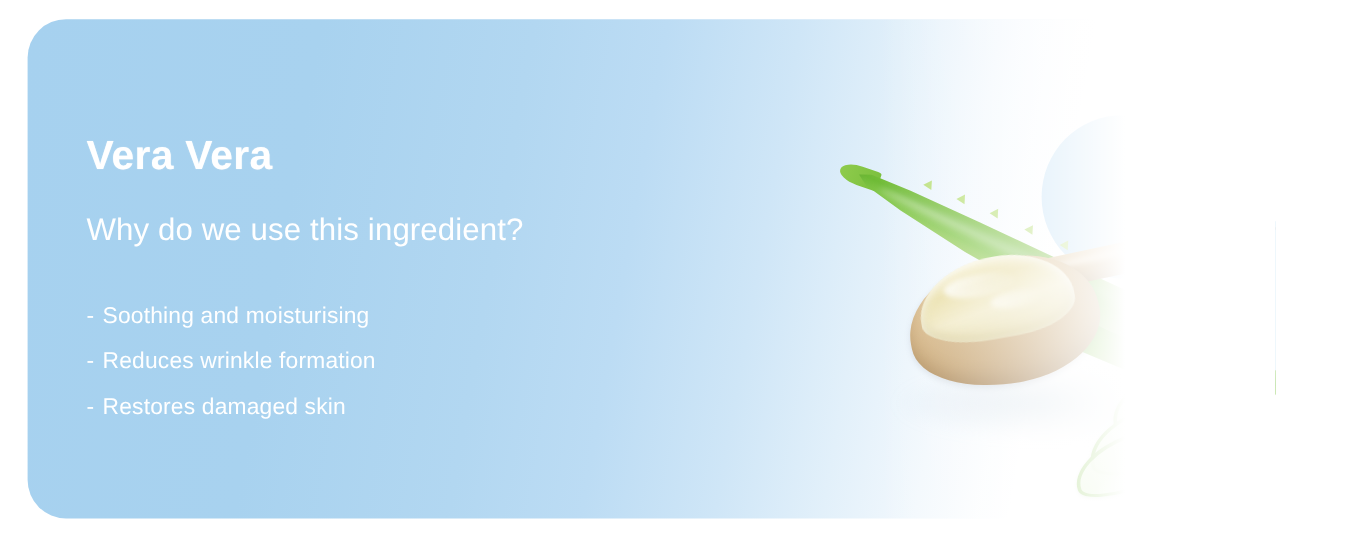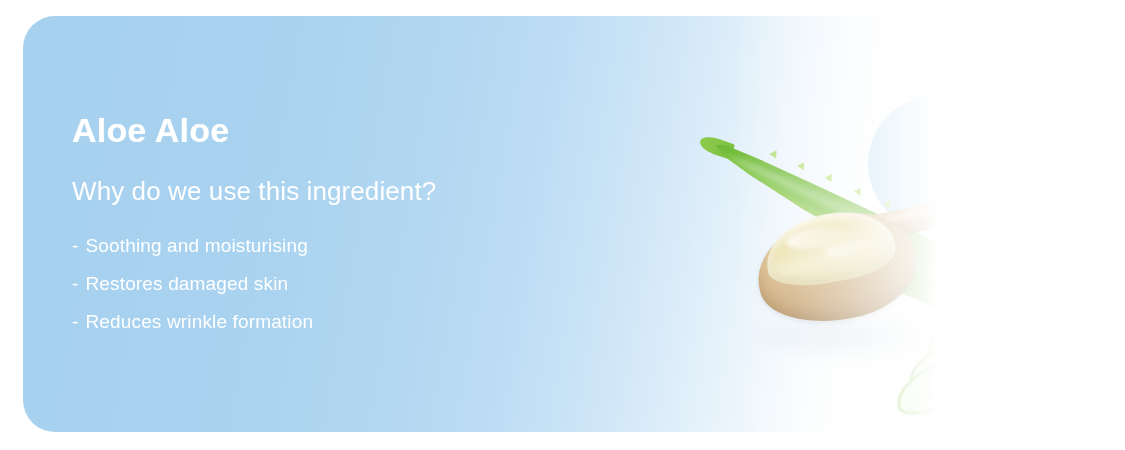--- a/index.html
+++ b/index.html
@@ -54,21 +54,21 @@
     text-shadow:0 0 1px rgba(255,255,255,.55);
   }
   .subtitle {
     margin-top:26px;
     color:#ffffff;
     font-size:26px;
     font-weight:300;
     line-height:1.2;
     letter-spacing:0.1px;
   }
-  .bullets { margin-top:20px; list-style:none; }
+  .bullets { margin-top:38px; list-style:none; }
   .bullets li {
     color:#ffffff;
     font-size:19px;
     font-weight:300;
     line-height:38px;
     letter-spacing:0.15px;
     white-space:nowrap;
   }
   .bullets li .dash { margin-right:7px; }
 
@@ -272,31 +272,31 @@
       <div class="spoon-bowl"></div>
       <div class="gel">
         <div class="gel-hi"></div>
         <div class="gel-hi2"></div>
       </div>
     </div>
 
     <div class="card-fade"></div>
 
     <div class="copy">
-      <div class="title">Aloe Aloe</div>
+      <div class="title">Vera Vera</div>
 
       <div class="subtitle">Why do we use this ingredient?</div>
 
       <ul class="bullets">
         <li>
           <span class="dash">-</span><span>Soothing and moisturising</span>
         </li>
         <li>
-          <span class="dash">-</span><span>Restores damaged skin</span>
+          <span class="dash">-</span><span>Reduces wrinkle formation</span>
         </li>
         <li>
-          <span class="dash">-</span><span>Reduces wrinkle formation</span>
+          <span class="dash">-</span><span>Restores damaged skin</span>
         </li>
       </ul>
     </div>
 
   </div>
 </div>
 
 </body></html>

